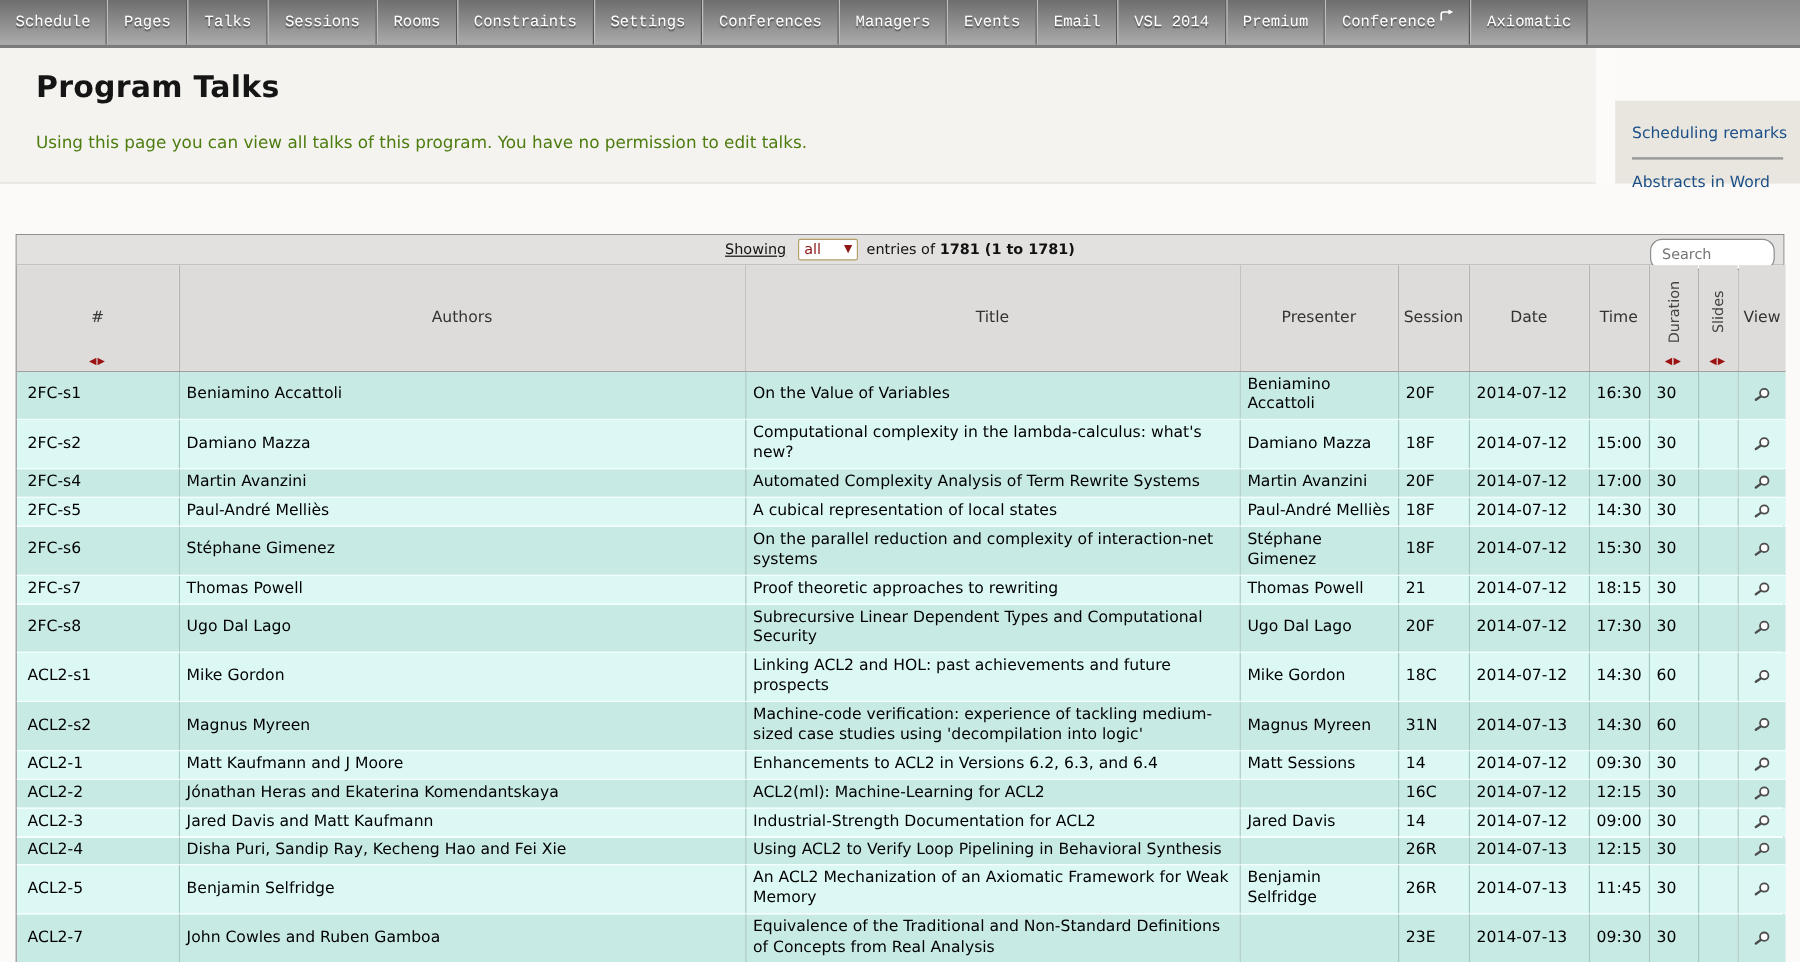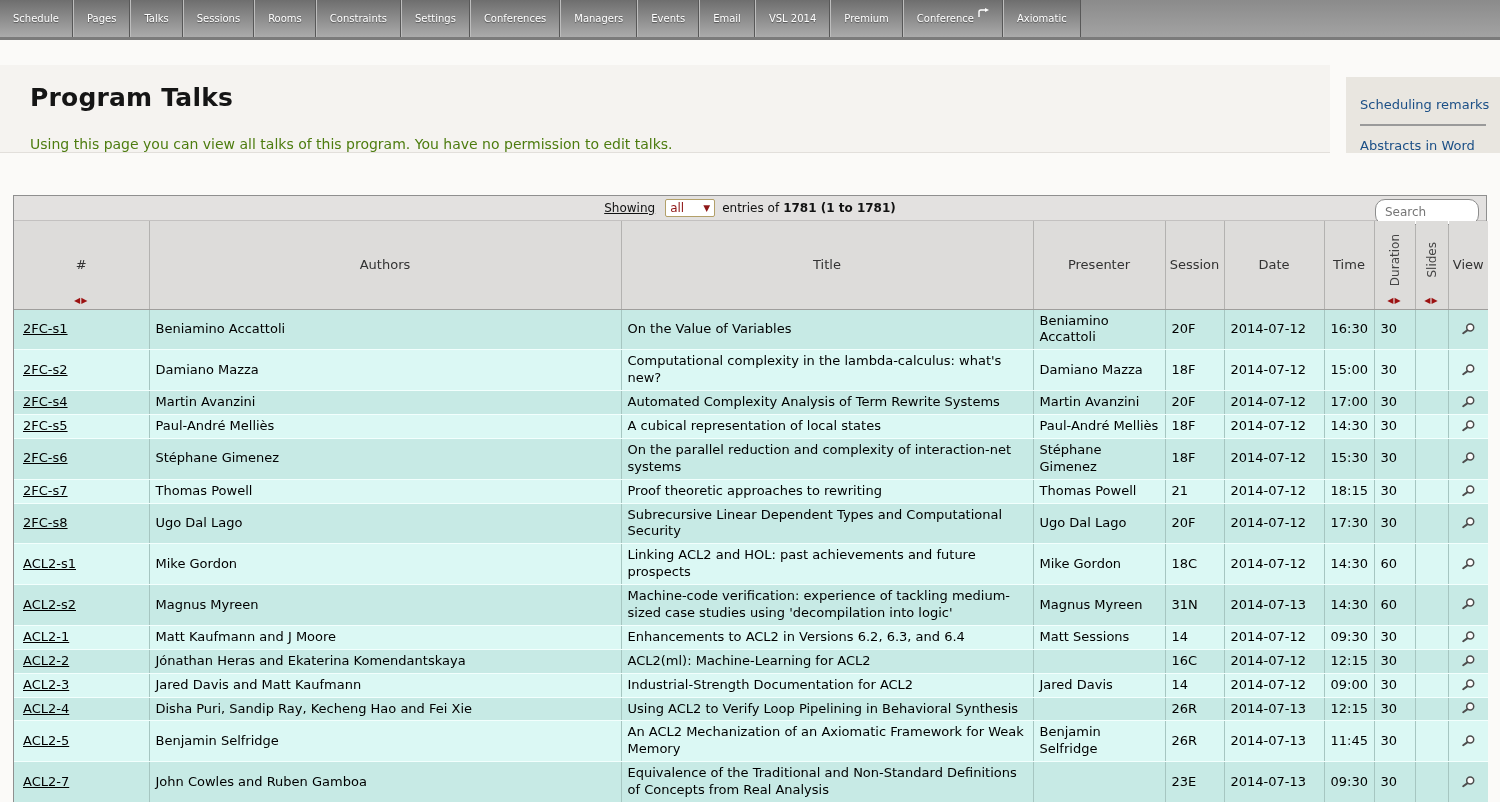--- a/index.html
+++ b/index.html
@@ -3,29 +3,29 @@
 <meta charset="utf-8">
 <style>
   * { margin:0; padding:0; box-sizing:border-box; }
   html,body { width:1500px; height:802px; overflow:hidden; background:#fbfaf8;
               font-family:"DejaVu Sans", sans-serif; }
 
   
   .navbar { height:40px; background:linear-gradient(#8b8b8b,#a3a3a3);
             display:flex; align-items:stretch; border-bottom:3px solid #7b7b7b; }
   .nav-tab { display:flex; align-items:center; padding:0 13px; color:#fff;
-             font-size:10px; white-space:nowrap; cursor:pointer;
+             font-size:13px; white-space:nowrap; cursor:pointer;
              background:linear-gradient(#6e6e6e,#ababab);
              border-right:1px solid #585858; border-left:1px solid #bdbdbd;
-             text-shadow:0 1px 1px rgba(0,0,0,.45); }
+             text-shadow:0 1px 1px rgba(0,0,0,.45);font-family:Liberation Mono, monospace; }
   .nav-tab:first-child { border-left:none; }
   .nav-tab .ret-icon { margin-left:3px; margin-bottom:10px; }
 
   
-  .header-row { display:flex; height:113px;align-items:flex-end; }
+  .header-row { display:flex; height:113px; }
   .page-header { flex:1; background:#f5f3f0; padding:18px 0 0 30px;
                  border-bottom:1px solid #e2dfdb; }
   .page-title { font-size:25px; font-weight:600; color:#151515; letter-spacing:.2px; }
   .page-desc  { margin-top:24px; font-size:14px; color:#4d7c0f; }
   .header-gap { width:16px; background:#fcfbfa; }
   .side-panel { width:154px; background:#e9e6e0; padding:20px 10px 0 14px;margin-top:44px; }
   .side-link  { color:#1b4f86; font-size:13px; cursor:pointer; }
   .side-divider { border:none; border-top:2px solid #9a9a9a; margin:12px 4px 12px 0; }
 
   
@@ -56,21 +56,21 @@
   .vertical-label { writing-mode:vertical-rl; transform:rotate(180deg);
                     font-size:12px; color:#444; display:inline-block; margin-bottom:6px; }
 
   tbody td { font-size:13px; color:#000; border-right:1px solid #a6c6c1;
              border-bottom:1px solid #f2fffd; padding:3px 6px; line-height:1.3;
              vertical-align:middle; overflow:hidden; }
   tbody td:last-child { border-right:none; }
   tbody tr.dark  td { background:#c7eae5; }
   tbody tr.light td { background:#dbf8f4; }
   td.c { text-align:left; }
-  td.id-cell { padding-left:9px;text-decoration:underline; }
+  td.id-cell { padding-left:9px; }
   .view-btn { display:flex; align-items:center; justify-content:center; cursor:pointer; }
 
   .col-id{width:135px}.col-authors{width:472px}.col-title{width:412px}
   .col-presenter{width:132px}.col-session{width:59px}.col-date{width:100px}
   .col-time{width:50px}.col-duration{width:41px}.col-slides{width:33px}.col-view{width:40px}
 </style>
 </head>
 <body>
 
 <div class="navbar">

